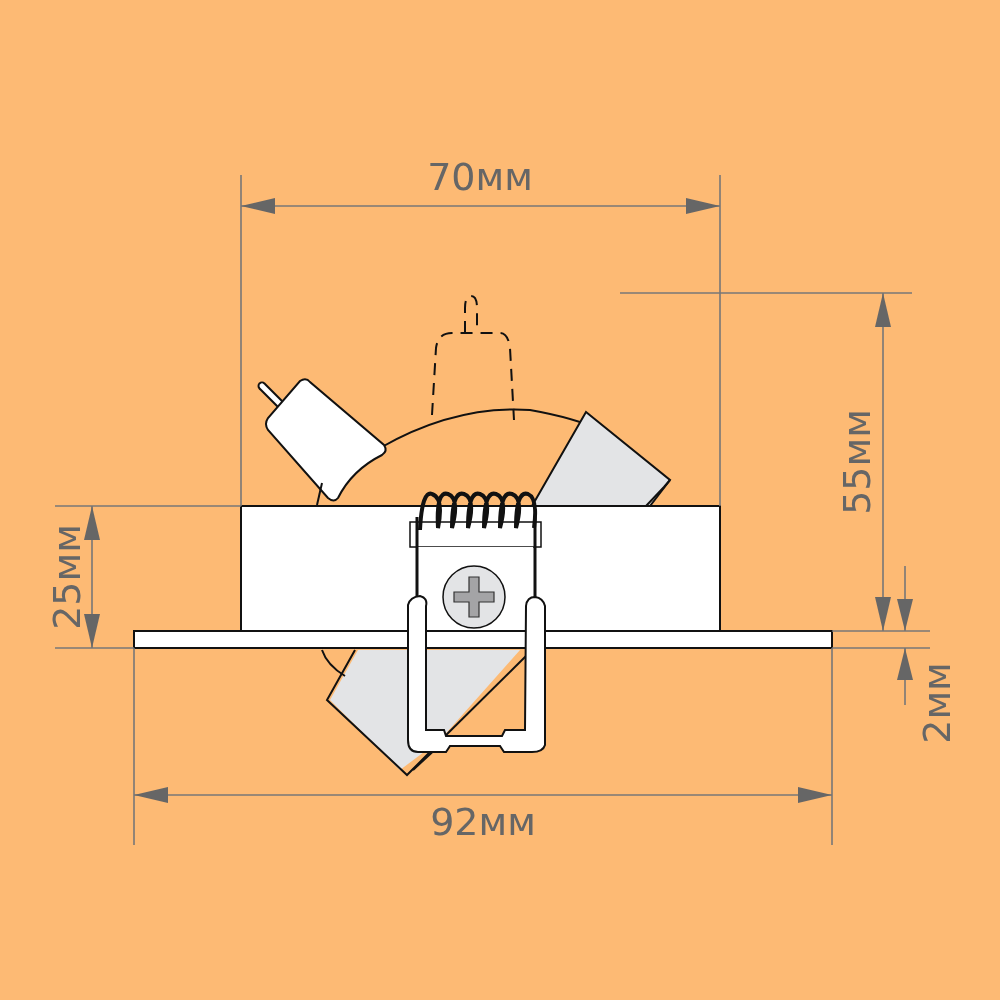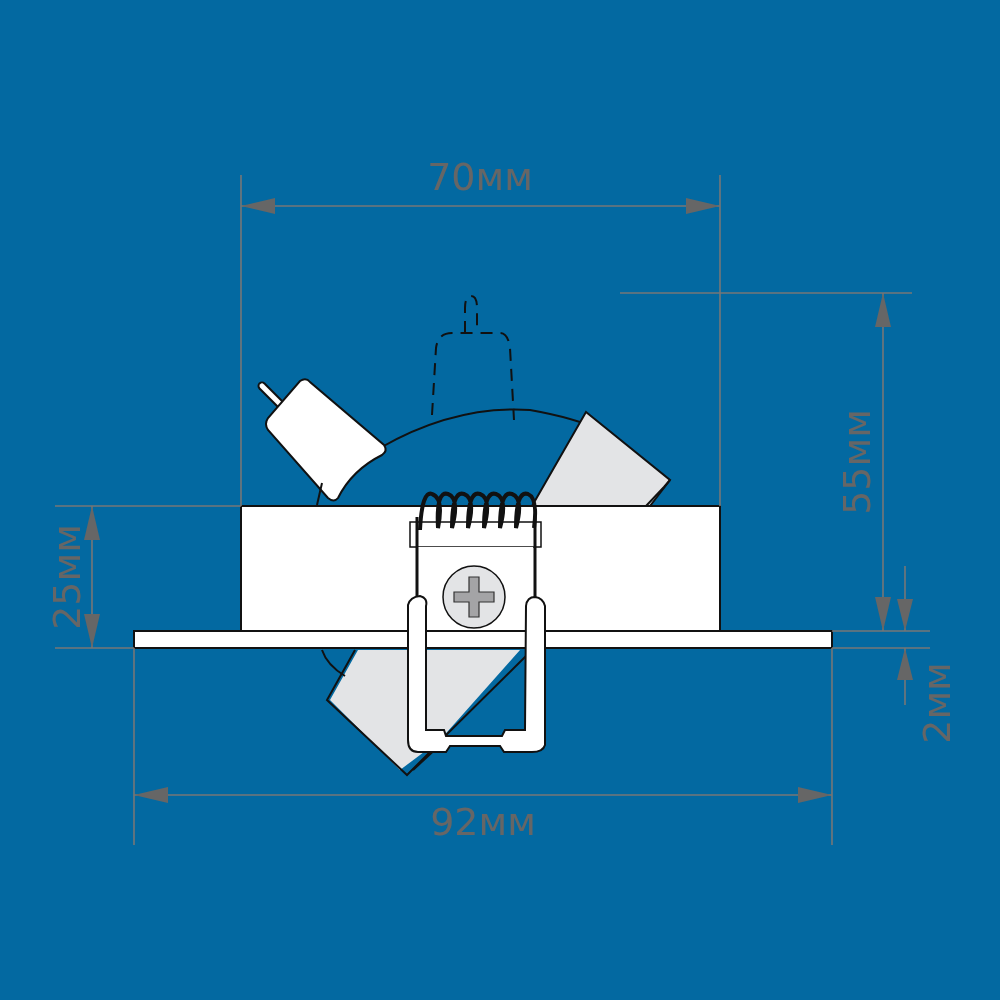--- a/index.html
+++ b/index.html
@@ -1,16 +1,16 @@
 <!DOCTYPE html>
 <html><head>
 <meta charset="utf-8">
 <style>
   html,body{margin:0;padding:0;background:#fff;}
-  #stage{position:relative;width:1000px;height:1000px;overflow:hidden;background:#0369a1;}
+  #stage{position:relative;width:1000px;height:1000px;overflow:hidden;background:#fdba74;}
   svg{position:absolute;left:0;top:0;}
   .dim-text{font-family:"DejaVu Sans","Liberation Sans",sans-serif;font-size:38px;fill:#666;}
 </style>
 </head>
 <body>
 
 <div id="stage">
 <svg width="1000" height="1000" viewBox="0 0 1000 1000">
   <defs>
     <marker id="arr" viewBox="0 0 10 10" refX="10" refY="5" markerWidth="10" markerHeight="10" markerUnits="userSpaceOnUse" orient="auto">

